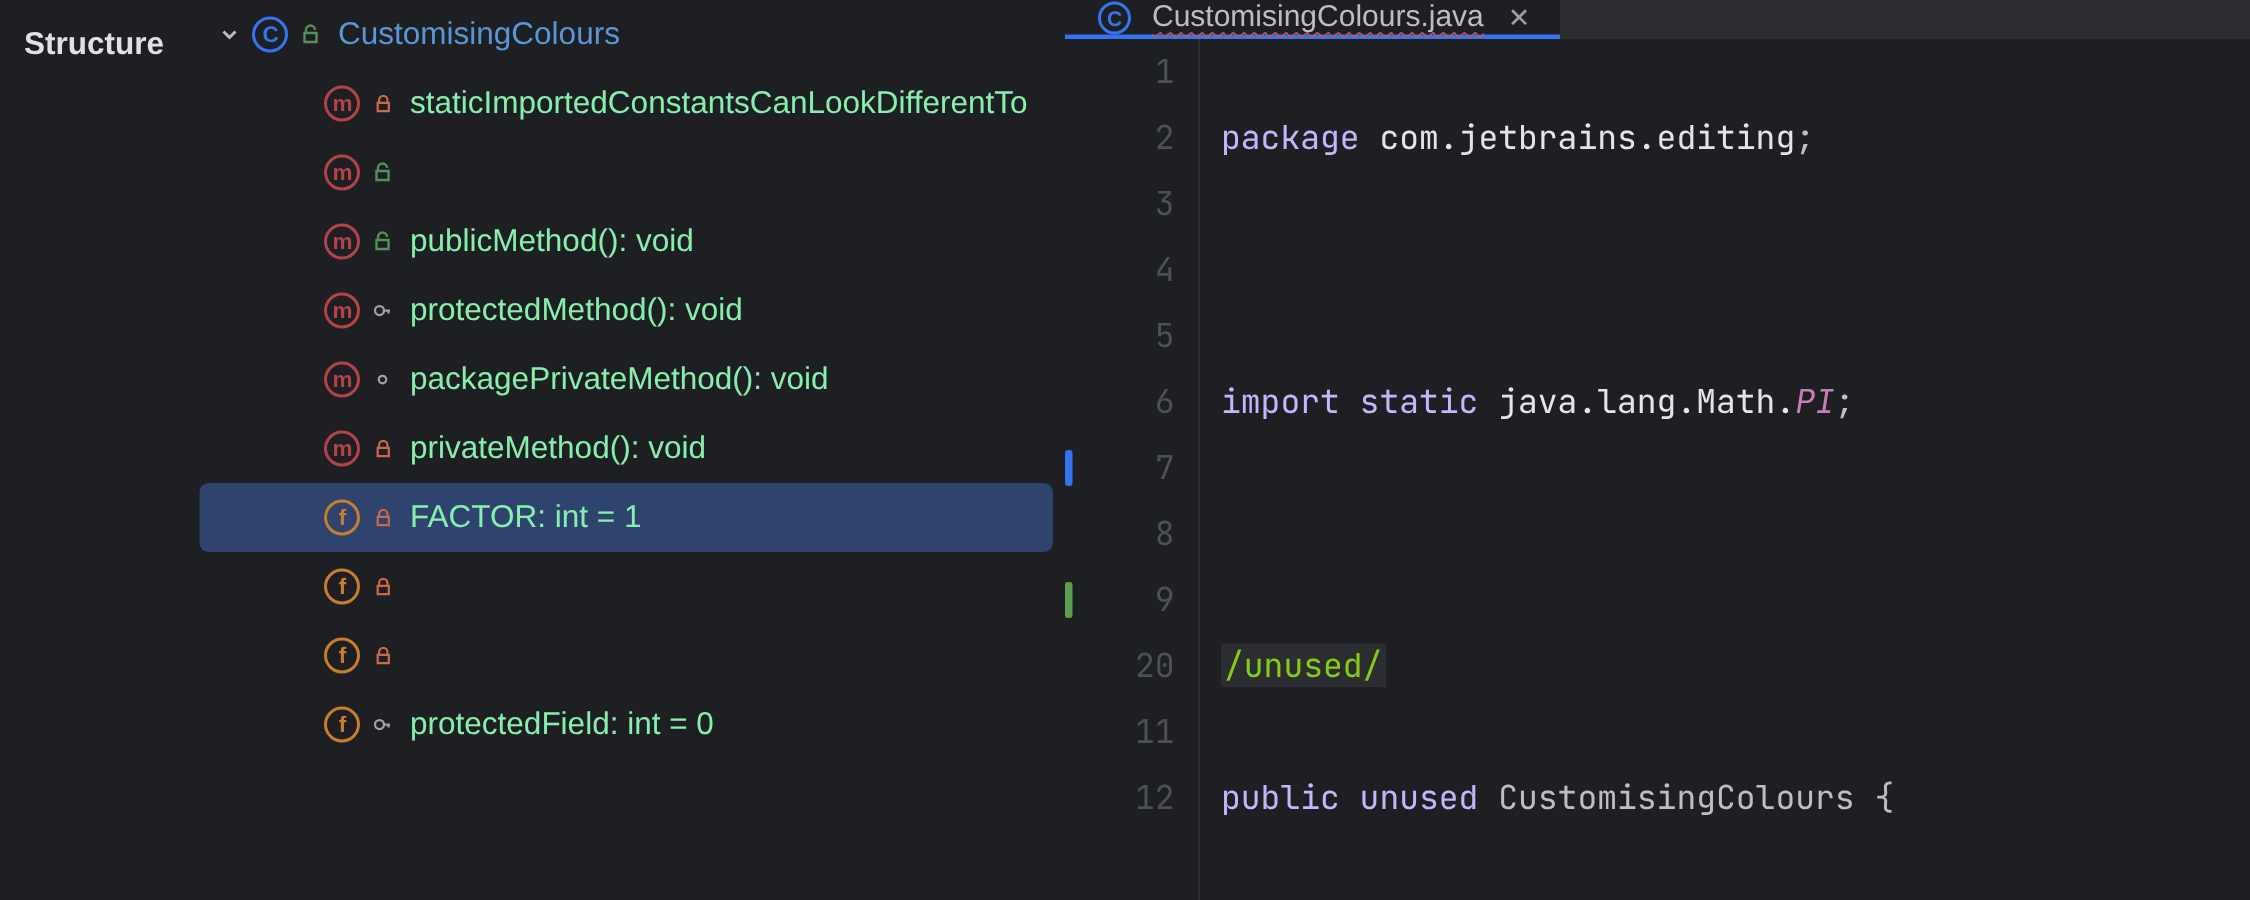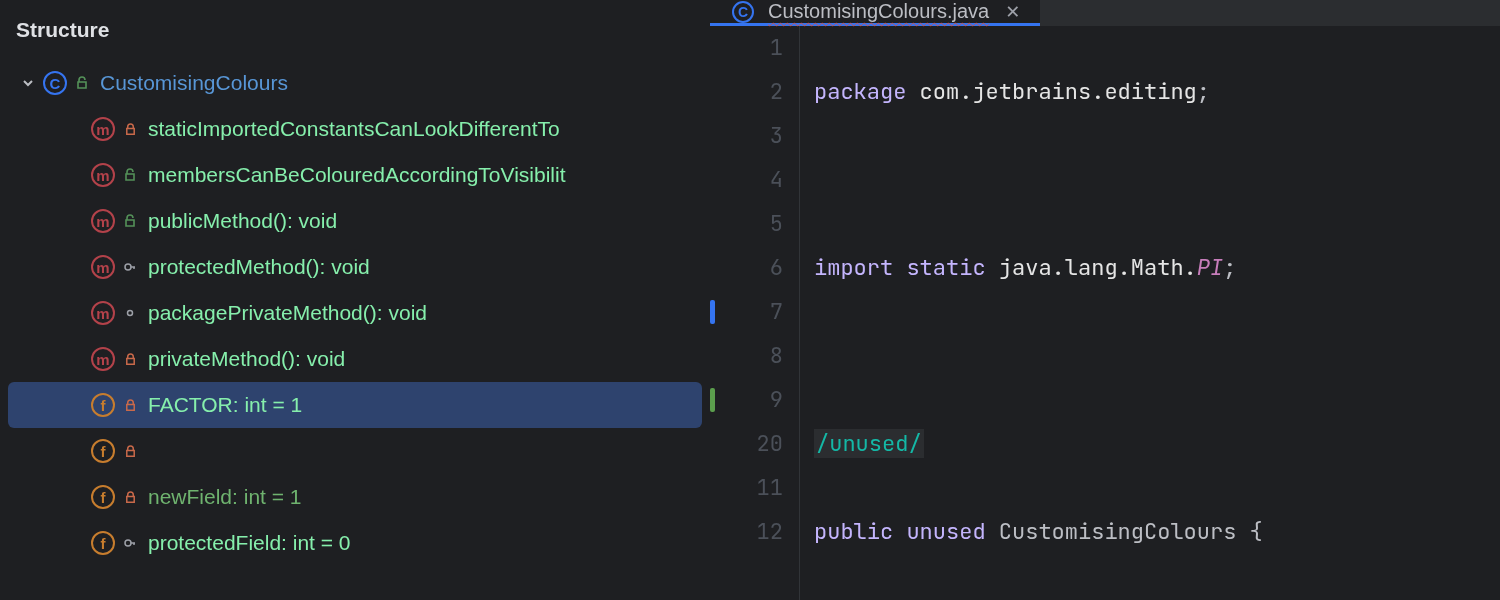--- a/index.html
+++ b/index.html
@@ -11,21 +11,20 @@
     color: #bcbec4;
     overflow: hidden;
     display: flex;
   }
 
   .structure-panel {
     width: 710px;
     height: 100%;
     background: #1e1f22;
     display: flex;
-    flex-direction: column;
   }
   .structure-header {
     padding: 18px 16px 18px 16px;
     font-size: 21px;
     font-weight: 600;
     color: #dfe1e5;
   }
   .tree {
     flex: 1;
     overflow: hidden;
@@ -151,21 +150,21 @@
     padding-left: 14px;
     white-space: pre;
     overflow: hidden;
   }
   .code .row { height: 44px; }
   .kw   { color: #c4b5fd; }
   .pkg  { color: #e5e5e5; }
   .type { color: #bcbec4; }
   .const{ color: #c77dbb; font-style: italic; margin-top: 39px; }
   .field{ color: #c77dbb; }
-  .comment { color: #14b8a6; background: #2b2d30; padding: 0 2px; }
+  .comment { color: #84cc16; background: #2b2d30; padding: 0 2px; }
 </style>
 </head>
 <body>
 
 <div class="structure-panel">
   <div class="structure-header">Structure</div>
   <div class="tree">
 
     <div class="tree-row indent-0">
       <span class="chevron">
@@ -198,21 +197,20 @@
 
     <div class="tree-row indent-1">
       <span class="ico">
           <span class="circ method">m</span>
         </span>
       <span class="vis vis-public">
         <svg width="14" height="14" viewBox="0 0 14 14">
             <path d="M4 6V4a3 3 0 016 0M3 6h8v6H3z" fill="none" stroke="#549159" stroke-width="1.6"></path>
           </svg>
       </span>
-      <span class="item-label">membersCanBeColouredAccordingToVisibilit</span>
     </div>
 
     <div class="tree-row indent-1">
       <span class="ico">
           <span class="circ method">m</span>
         </span>
       <span class="vis vis-public">
         <svg width="14" height="14" viewBox="0 0 14 14">
             <path d="M4 6V4a3 3 0 016 0M3 6h8v6H3z" fill="none" stroke="#549159" stroke-width="1.6"></path>
           </svg>
@@ -282,21 +280,20 @@
 
     <div class="tree-row indent-1">
       <span class="ico">
           <span class="circ field">f</span>
         </span>
       <span class="vis vis-private">
         <svg width="13" height="13" viewBox="0 0 14 14">
             <path d="M4 6V4a3 3 0 016 0v2M3 6h8v6H3z" fill="none" stroke="#c9694a" stroke-width="1.6"></path>
           </svg>
       </span>
-      <span class="item-label new">newField: int = 1</span>
     </div>
 
     <div class="tree-row indent-1">
       <span class="ico">
           <span class="circ field">f</span>
         </span>
       <span class="vis vis-protected">
         <svg width="14" height="14" viewBox="0 0 14 14">
             <circle cx="5" cy="7" r="3" fill="none" stroke="#9da0a8" stroke-width="1.5"></circle>
             <path d="M8 7h4M11 7v2" stroke="#9da0a8" stroke-width="1.5"></path>

